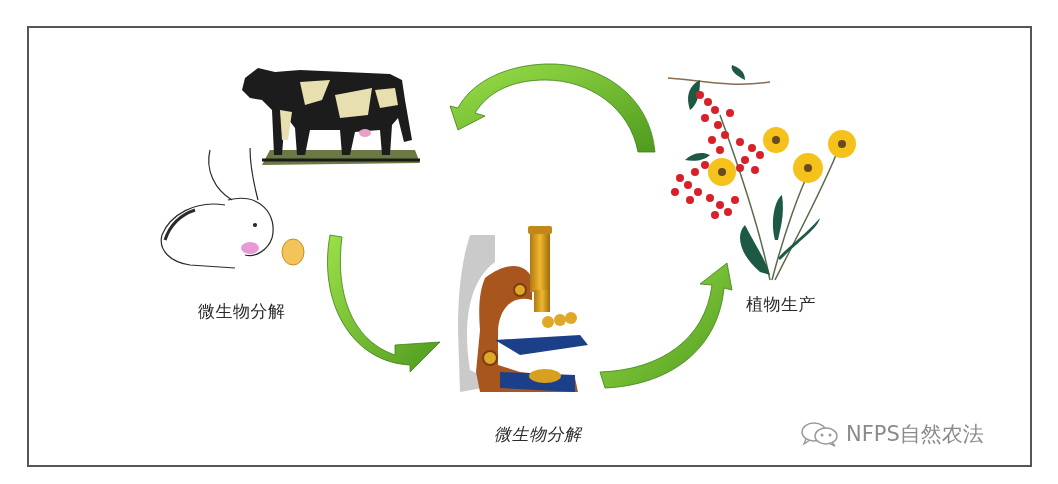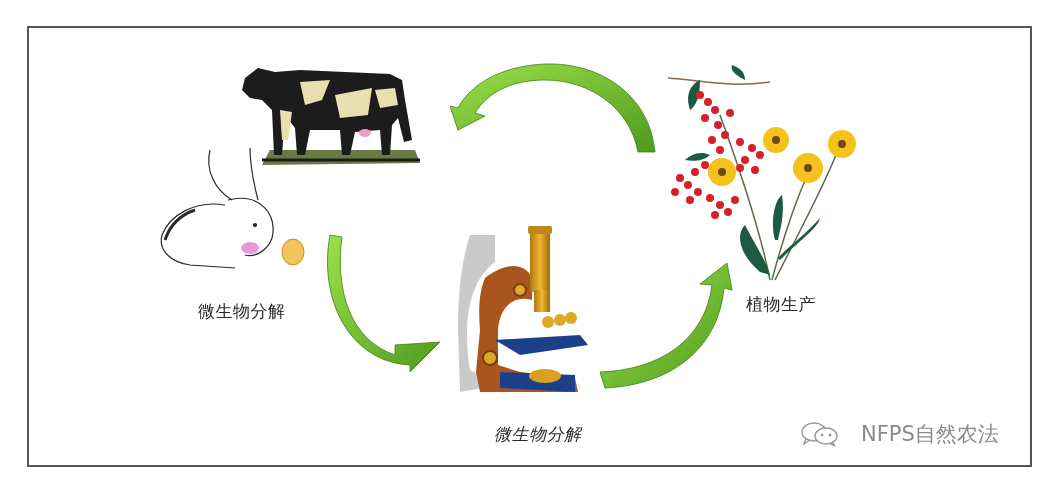--- a/index.html
+++ b/index.html
@@ -37,21 +37,21 @@
       color: #2a2a2a;
       white-space: nowrap;
       letter-spacing: 0.5px;
     }
     .watermark {
       position: absolute;
       left: 800px;
       top: 420px;
       display: flex;
       align-items: center;
-      gap: 21px;
+      gap: 6px;
       color: #8a8a8a;
       font-size: 21px;
       white-space: nowrap;
     }
     .watermark svg { display: block; }
   </style>
 </head>
 <body>
 
 <div class="frame"></div>

